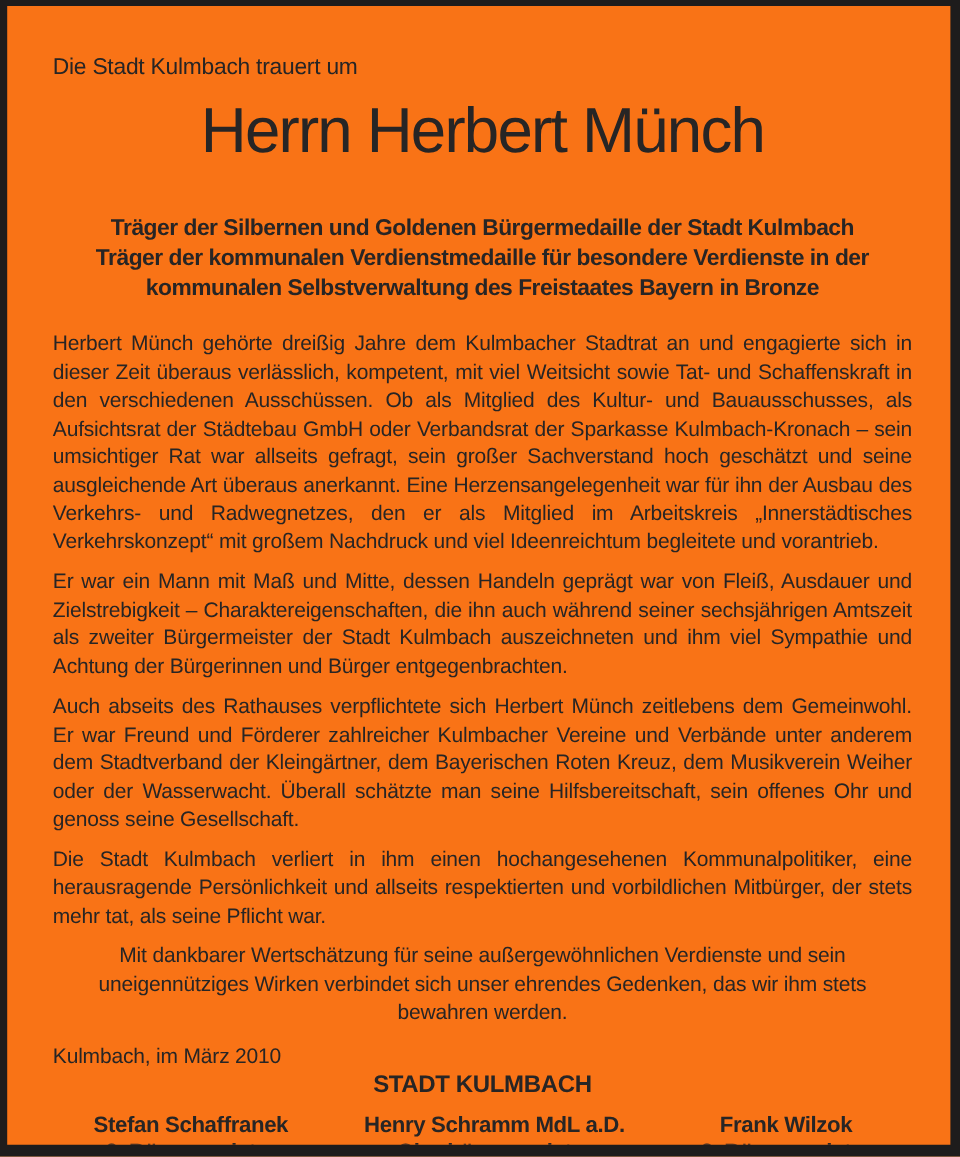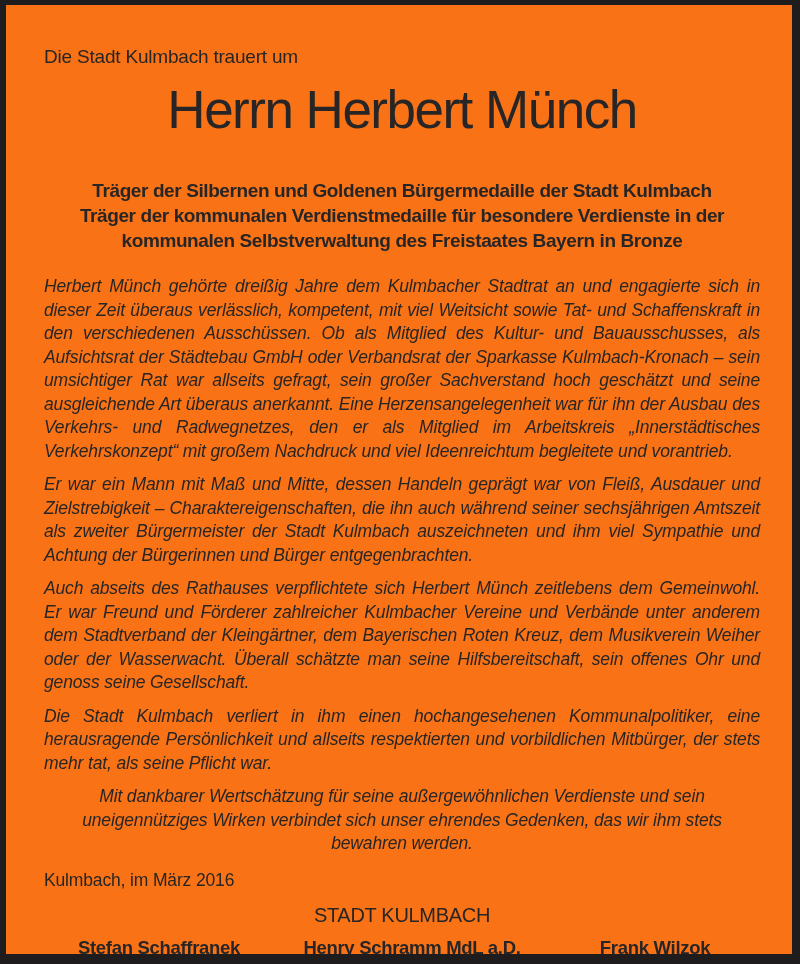--- a/index.html
+++ b/index.html
@@ -43,36 +43,34 @@
   }
   .body-block {
     margin-top: 22px;
   }
   .body-block p {
     font-size: 17.5px;
     line-height: 23.5px;
     text-align: justify;
     margin: 0 0 10px 0;
     letter-spacing: -0.15px;
-    font-style: italic;
   }
   .body-block p.ragged {
     text-align: center;
   }
   .dateline {
     font-size: 17.5px;
     line-height: 23px;
     margin-top: 13px;
     letter-spacing: -0.15px;
   }
   .org-name {
     text-align: center;
-    font-weight: normal;
+    font-weight: bold;
     font-size: 20px;
-    margin-top: 11px;
     letter-spacing: -0.3px;
     line-height: 24px;
   }
   .signatures {
     display: flex;
     justify-content: space-between;
     margin-top: 9px;
   }
   .signature {
     text-align: center;
@@ -100,21 +98,21 @@
   </div>
 
   <div class="body-block">
     <p>Herbert Münch gehörte dreißig Jahre dem Kulmbacher Stadtrat an und engagierte sich in dieser Zeit überaus verlässlich, kompetent, mit viel Weitsicht sowie Tat- und Schaffenskraft in den verschiedenen Ausschüssen. Ob als Mitglied des Kultur- und Bauausschusses, als Aufsichtsrat der Städtebau GmbH oder Verbandsrat der Sparkasse Kulmbach-Kronach – sein umsichtiger Rat war allseits gefragt, sein großer Sachverstand hoch geschätzt und seine ausgleichende Art überaus anerkannt. Eine Herzensangelegenheit war für ihn der Ausbau des Verkehrs- und Radwegnetzes, den er als Mitglied im Arbeitskreis „Innerstädtisches Verkehrskonzept“ mit großem Nachdruck und viel Ideenreichtum begleitete und vorantrieb.</p>
     <p>Er war ein Mann mit Maß und Mitte, dessen Handeln geprägt war von Fleiß, Ausdauer und Zielstrebigkeit – Charaktereigenschaften, die ihn auch während seiner sechsjährigen Amtszeit als zweiter Bürgermeister der Stadt Kulmbach auszeichneten und ihm viel Sympathie und Achtung der Bürgerinnen und Bürger entgegenbrachten.</p>
     <p>Auch abseits des Rathauses verpflichtete sich Herbert Münch zeitlebens dem Gemeinwohl. Er war Freund und Förderer zahlreicher Kulmbacher Vereine und Verbände unter anderem dem Stadtverband der Kleingärtner, dem Bayerischen Roten Kreuz, dem Musikverein Weiher oder der Wasserwacht. Überall schätzte man seine Hilfsbereitschaft, sein offenes Ohr und genoss seine Gesellschaft.</p>
     <p>Die Stadt Kulmbach verliert in ihm einen hochangesehenen Kommunalpolitiker, eine herausragende Persönlichkeit und allseits respektierten und vorbildlichen Mitbürger, der stets mehr tat, als seine Pflicht war.</p>
     <p class="ragged">Mit dankbarer Wertschätzung für seine außergewöhnlichen Verdienste und sein uneigennütziges Wirken verbindet sich unser ehrendes Gedenken, das wir ihm stets bewahren werden.</p>
   </div>
 
-  <div class="dateline">Kulmbach, im März 2016</div>
+  <div class="dateline">Kulmbach, im März 2010</div>
 
   <div class="org-name">STADT KULMBACH</div>
 
   <div class="signatures">
     <div class="signature left">
       <div>Stefan Schaffranek</div>
       <div>2. Bürgermeister</div>
     </div>
     <div class="signature center">
       <div>Henry Schramm MdL a.D.</div>

